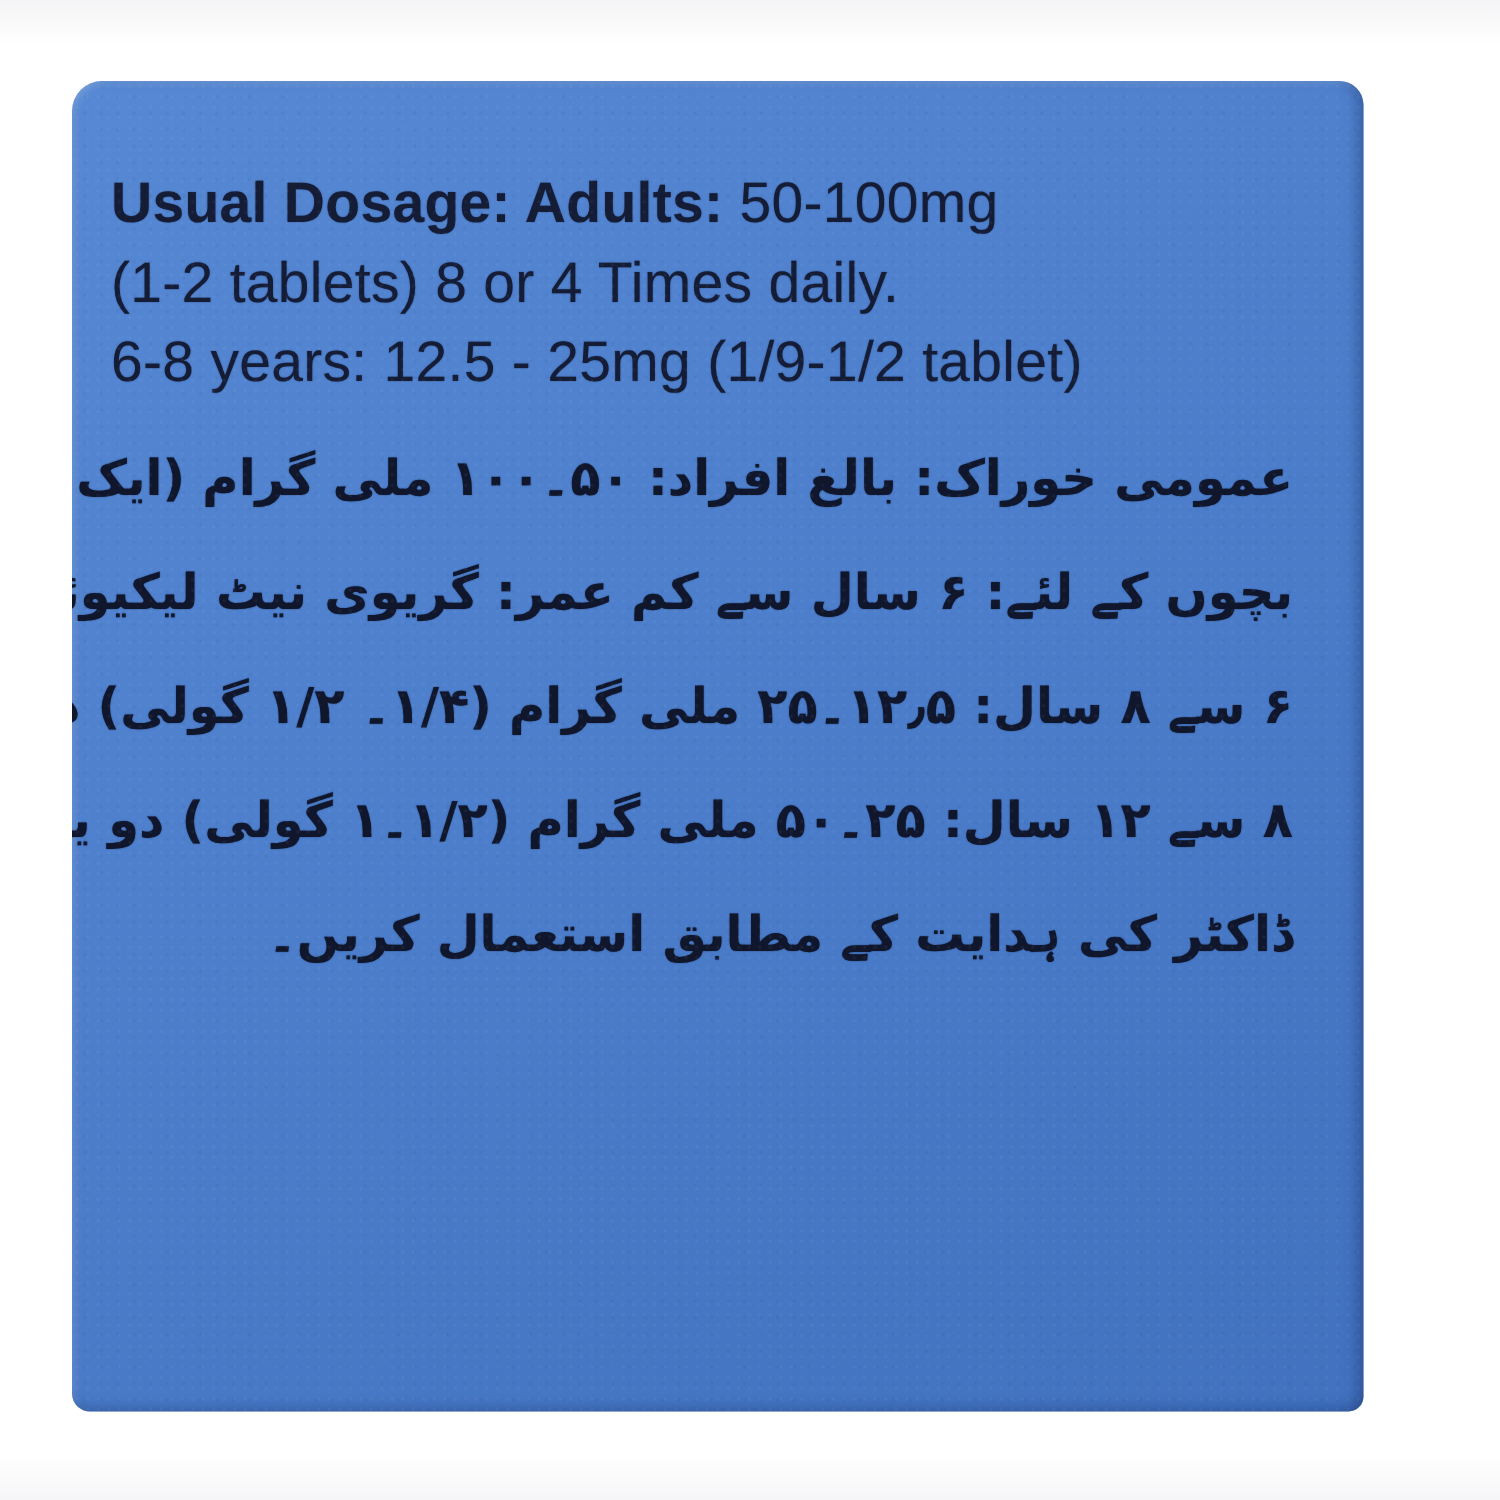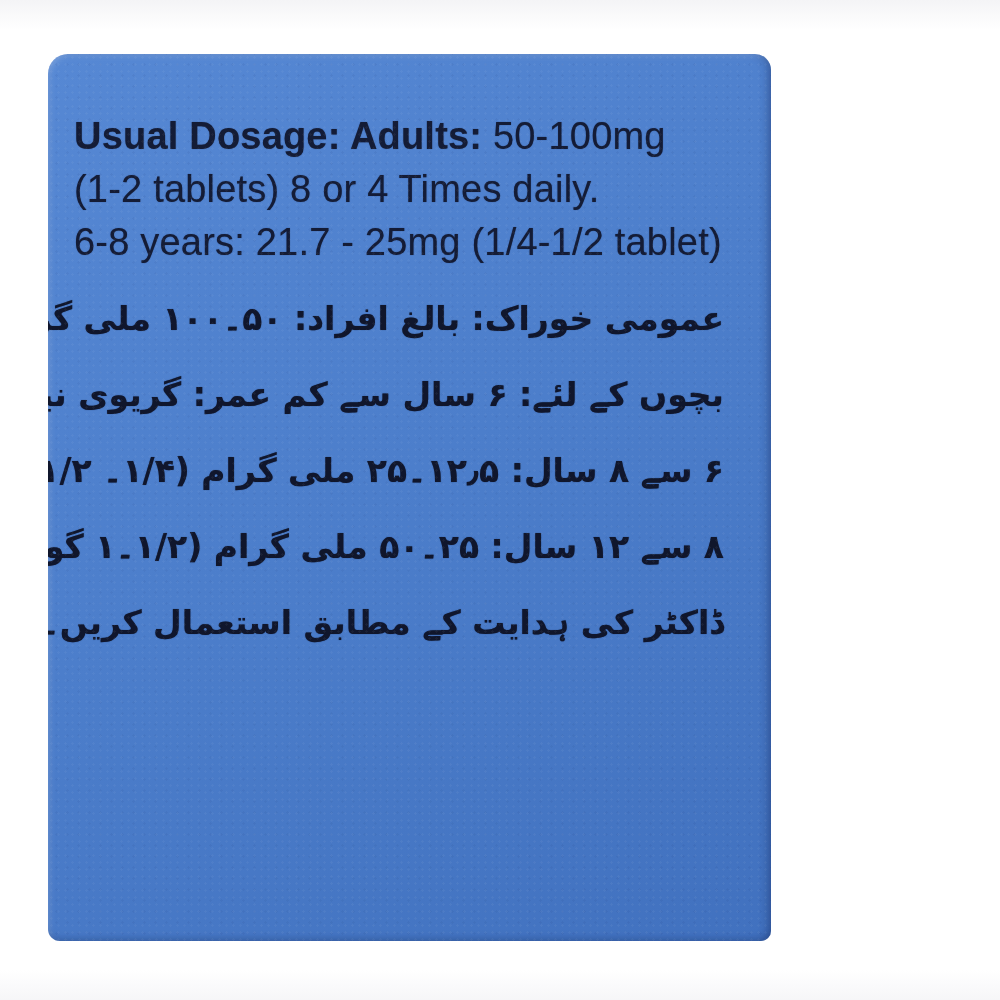--- a/index.html
+++ b/index.html
@@ -16,21 +16,21 @@
     font-family:"Liberation Sans", sans-serif;
   }
   .photo{
     position:relative;
     width:1000px;height:1000px;
     background:linear-gradient(180deg,#f4f4f6 0%,#ffffff 3%,#ffffff 97%,#f6f6f8 100%);
   }
   .panel{
     position:absolute;
     left:48px; top:54px;
-    width:723px; height:887px;
+    width:861px; height:887px;
     border-radius:20px 16px 10px 12px;
     background:
       linear-gradient(150deg,var(--panel-blue-light) 0%,var(--panel-blue) 48%,var(--panel-blue-deep) 100%);
     box-shadow:
       inset -7px 0 10px -4px rgba(18,38,86,.38),
       inset 0 -6px 10px -5px rgba(18,38,86,.30),
       inset 3px 3px 8px -4px rgba(255,255,255,.35);
     overflow:hidden;
   }
   
@@ -70,21 +70,21 @@
 </style>
 </head>
 <body>
 
 <div class="photo">
   <div class="panel">
 
     <div class="english">
       <div class="eline"><b>Usual Dosage: Adults:</b><span> 50-100mg</span></div>
       <div class="eline"><b></b><span>(1-2 tablets) 8 or 4 Times daily.</span></div>
-      <div class="eline"><b></b><span>6-8 years: 21.7 - 25mg (1/4-1/2 tablet)</span></div>
+      <div class="eline"><b></b><span>6-8 years: 12.5 - 25mg (1/9-1/2 tablet)</span></div>
     </div>
 
     <div class="urdu" dir="rtl">
       <div class="uline">عمومی خوراک: بالغ افراد: ۵۰۔۱۰۰ ملی گرام (ایک سے دو گولی) تین یا چار مرتبہ روزانہ</div>
       <div class="uline">بچوں کے لئے: ۶ سال سے کم عمر: گریوی نیٹ لیکیوئیڈ تجویز کیا جاتا ہے</div>
       <div class="uline">۶ سے ۸ سال: ۱۲٫۵۔۲۵ ملی گرام (۱/۴۔ ۱/۲ گولی) دو یا تین مرتبہ روزانہ</div>
       <div class="uline">۸ سے ۱۲ سال: ۲۵۔۵۰ ملی گرام (۱/۲۔۱ گولی) دو یا تین مرتبہ روزانہ یا</div>
       <div class="uline">ڈاکٹر کی ہدایت کے مطابق استعمال کریں۔</div>
     </div>
 

